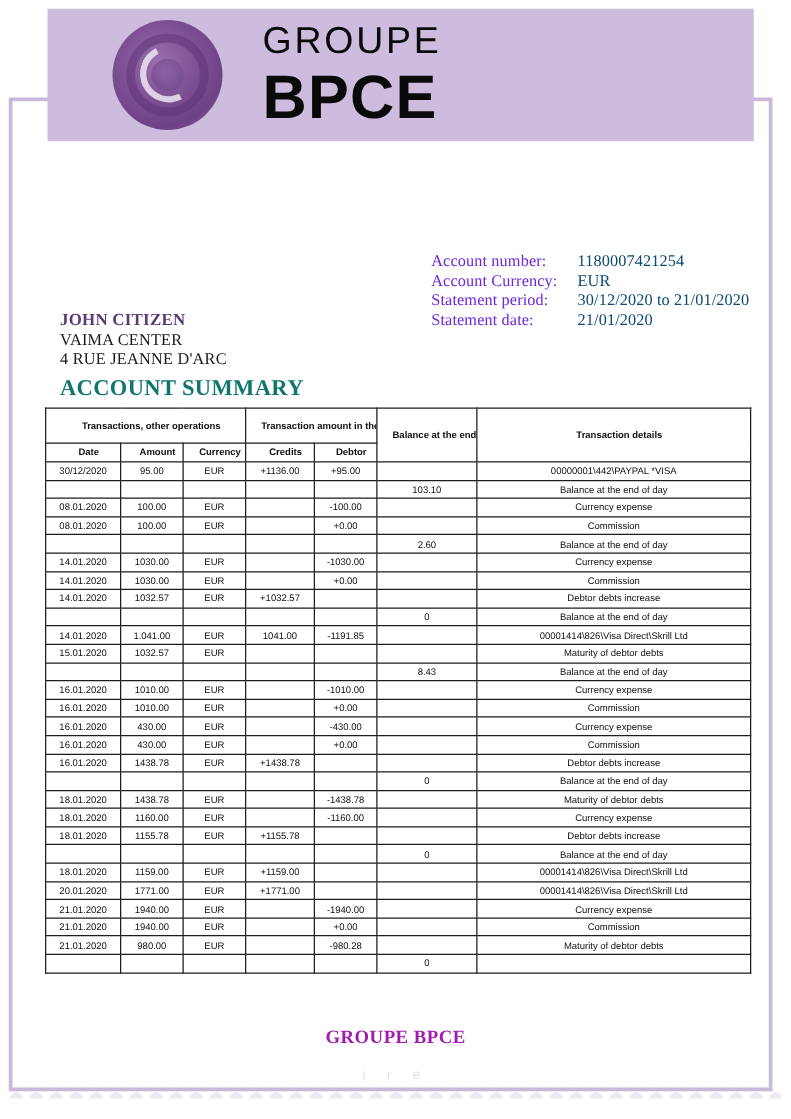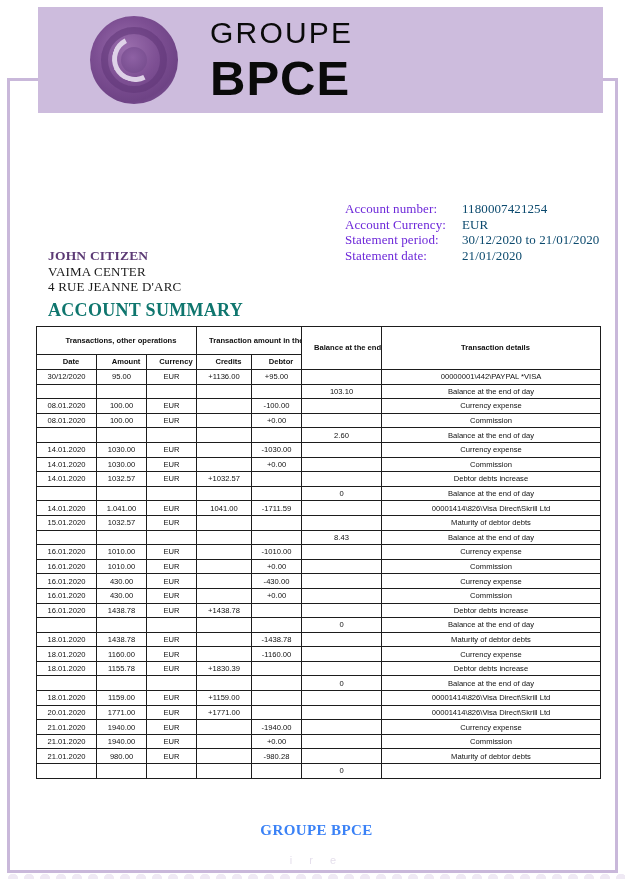--- a/index.html
+++ b/index.html
@@ -191,21 +191,21 @@
 
   
   #footer-brand {
     position: absolute;
     left: 0;
     top: 822px;
     width: 633px;
     text-align: center;
     font-size: 15px;
     font-weight: bold;
-    color: #3b82f6;
+    color: #a21caf;
     letter-spacing: .4px;
   }
   #footer-faint {
     position: absolute;
     left: 0;
     top: 854px;
     width: 633px;
     text-align: center;
     font-size: 11px;
     letter-spacing: 7px;
@@ -357,21 +357,21 @@
         <td></td>
         <td></td>
         <td class="balance">0</td>
         <td class="details">Balance at the end of day</td>
       </tr>
       <tr>
         <td>14.01.2020</td>
         <td>1.041.00</td>
         <td>EUR</td>
         <td>1041.00</td>
-        <td>-1711.59</td>
+        <td>-1191.85</td>
         <td class="balance"></td>
         <td class="details">00001414\826\Visa Direct\Skrill Ltd</td>
       </tr>
       <tr>
         <td>15.01.2020</td>
         <td>1032.57</td>
         <td>EUR</td>
         <td></td>
         <td></td>
         <td class="balance"></td>
@@ -455,21 +455,21 @@
         <td>EUR</td>
         <td></td>
         <td>-1160.00</td>
         <td class="balance"></td>
         <td class="details">Currency expense</td>
       </tr>
       <tr>
         <td>18.01.2020</td>
         <td>1155.78</td>
         <td>EUR</td>
-        <td>+1830.39</td>
+        <td>+1155.78</td>
         <td></td>
         <td class="balance"></td>
         <td class="details">Debtor debts increase</td>
       </tr>
       <tr>
         <td></td>
         <td></td>
         <td></td>
         <td></td>
         <td></td>

